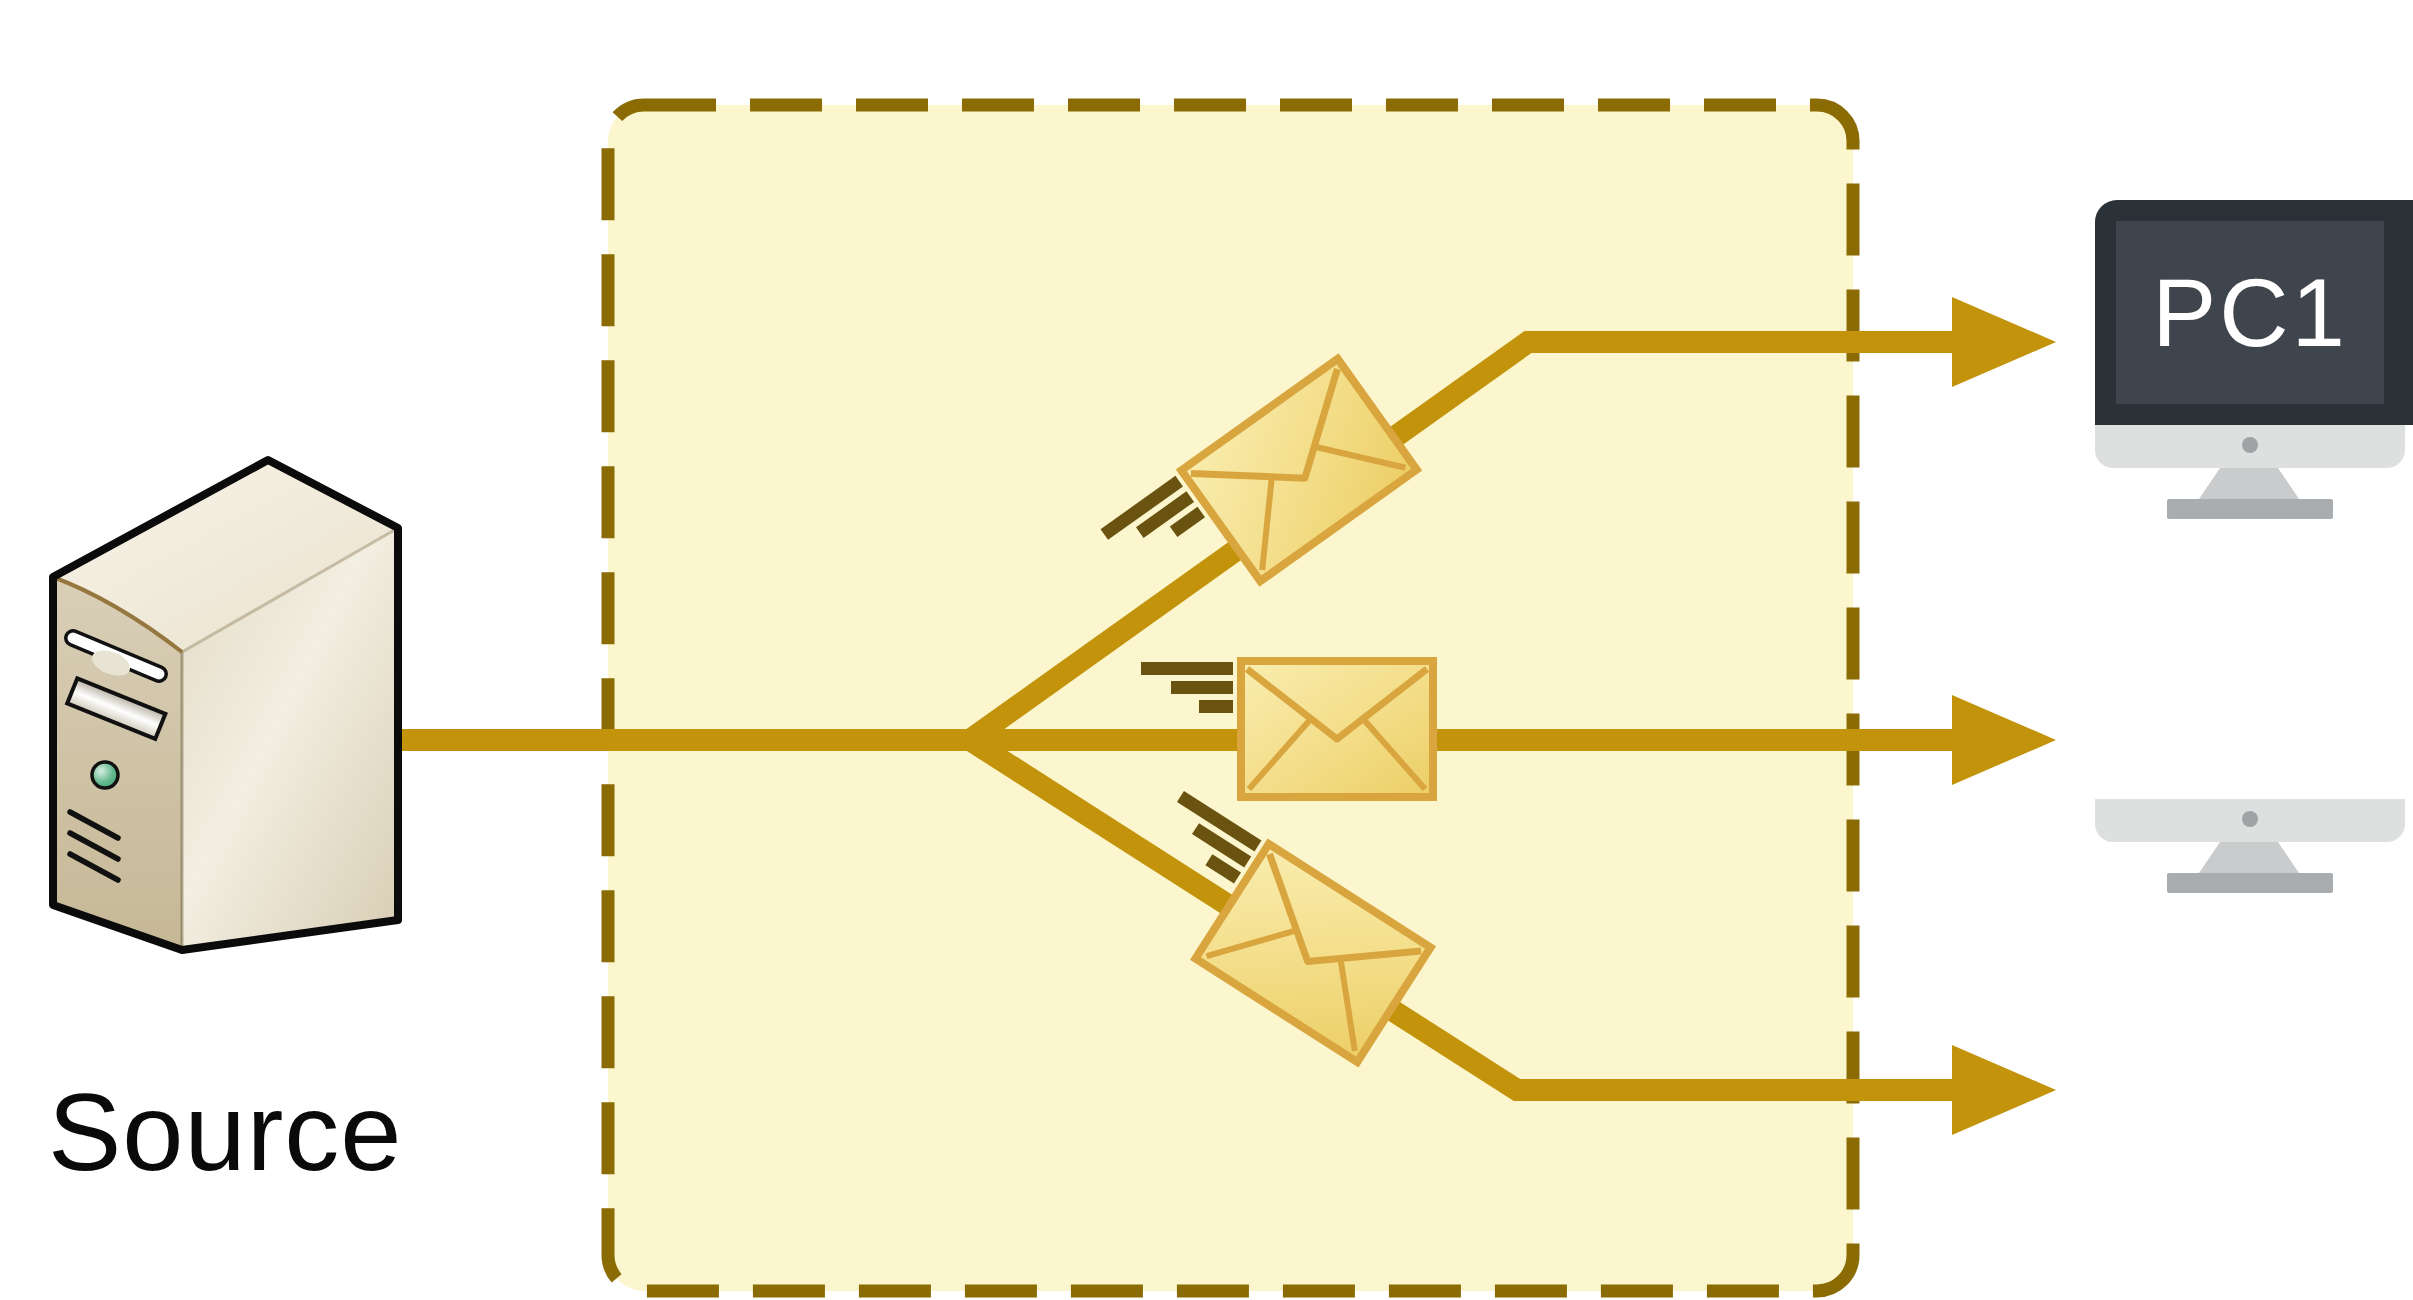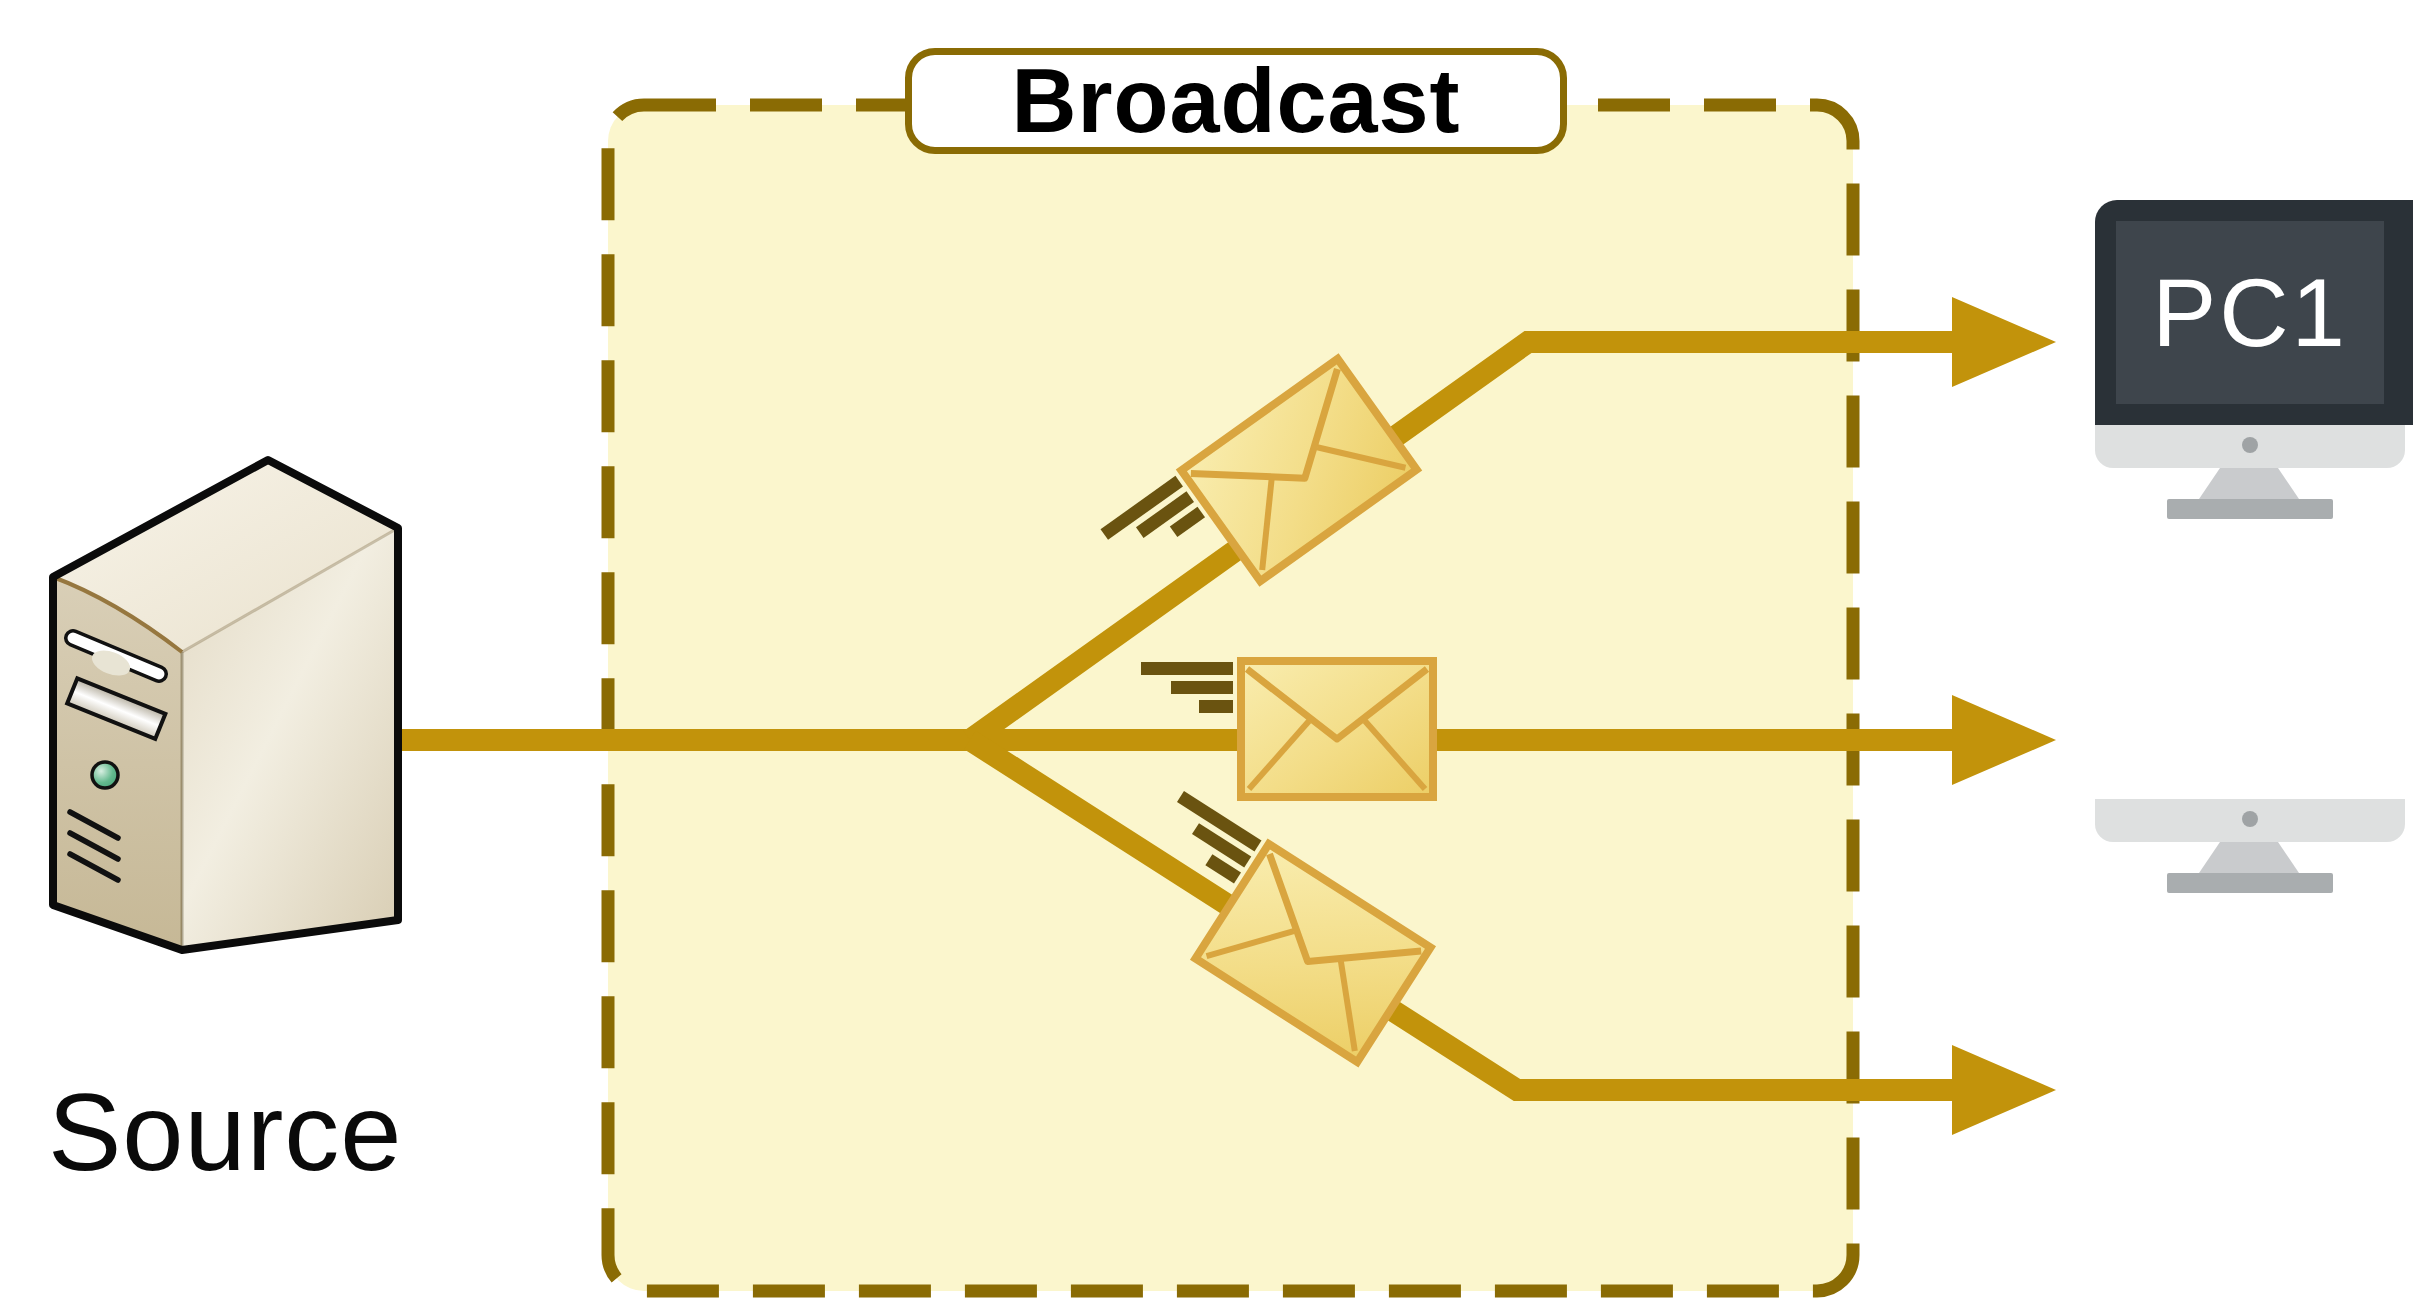--- a/index.html
+++ b/index.html
@@ -136,23 +136,20 @@
       <g stroke="#111111" stroke-width="5.5" stroke-linecap="round">
         <line x1="25" y1="362" x2="73" y2="388"></line>
         <line x1="25" y1="383" x2="73" y2="409"></line>
         <line x1="25" y1="404" x2="73" y2="430"></line>
       </g>
 
       <path d="M8,127 L223,10 L353,78 L353,470 L137,500 L8,455 Z" fill="none" stroke="#0b0b0b" stroke-width="8" stroke-linejoin="round"></path>
     </g>
   </svg>
 
-  <div class="pill">
-    <span>Broadcast</span>
-  </div>
 
   <div class="source-label">Source</div>
 
   <div class="monitor pc1">
     <div class="m-body">
       <div class="m-screen">
         <span class="m-label">PC1</span>
       </div>
     </div>
     <div class="m-chin">

